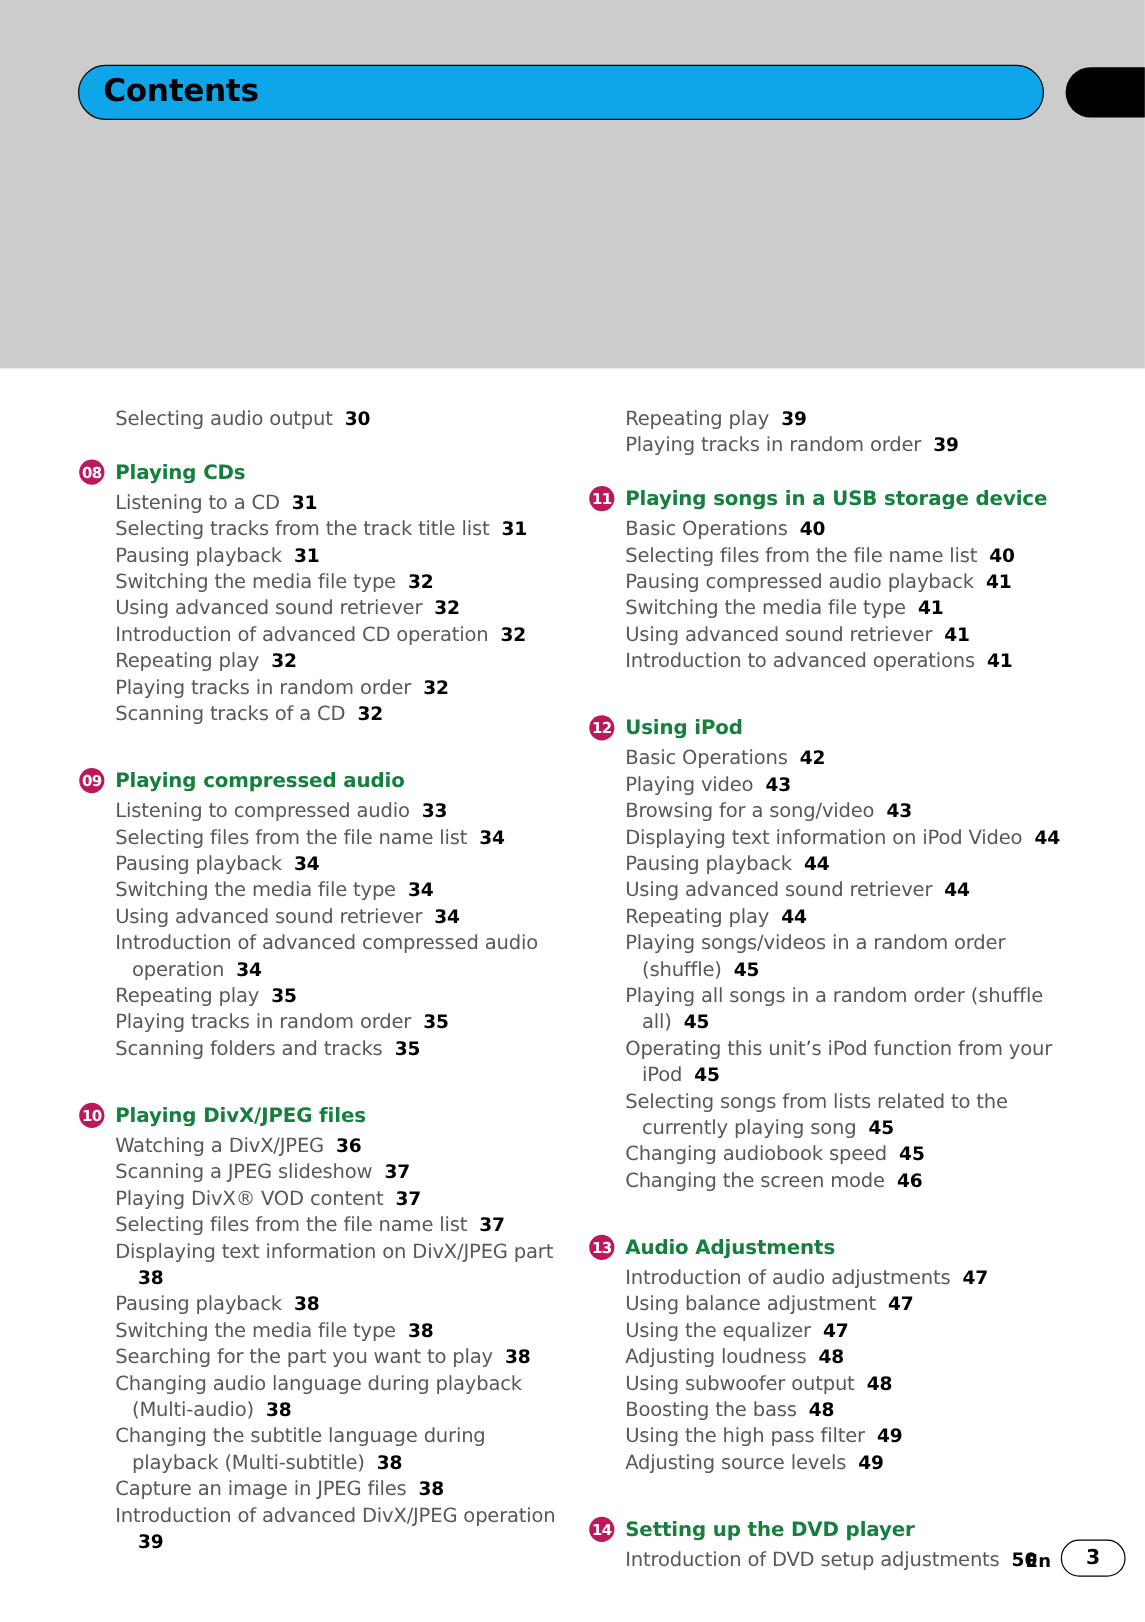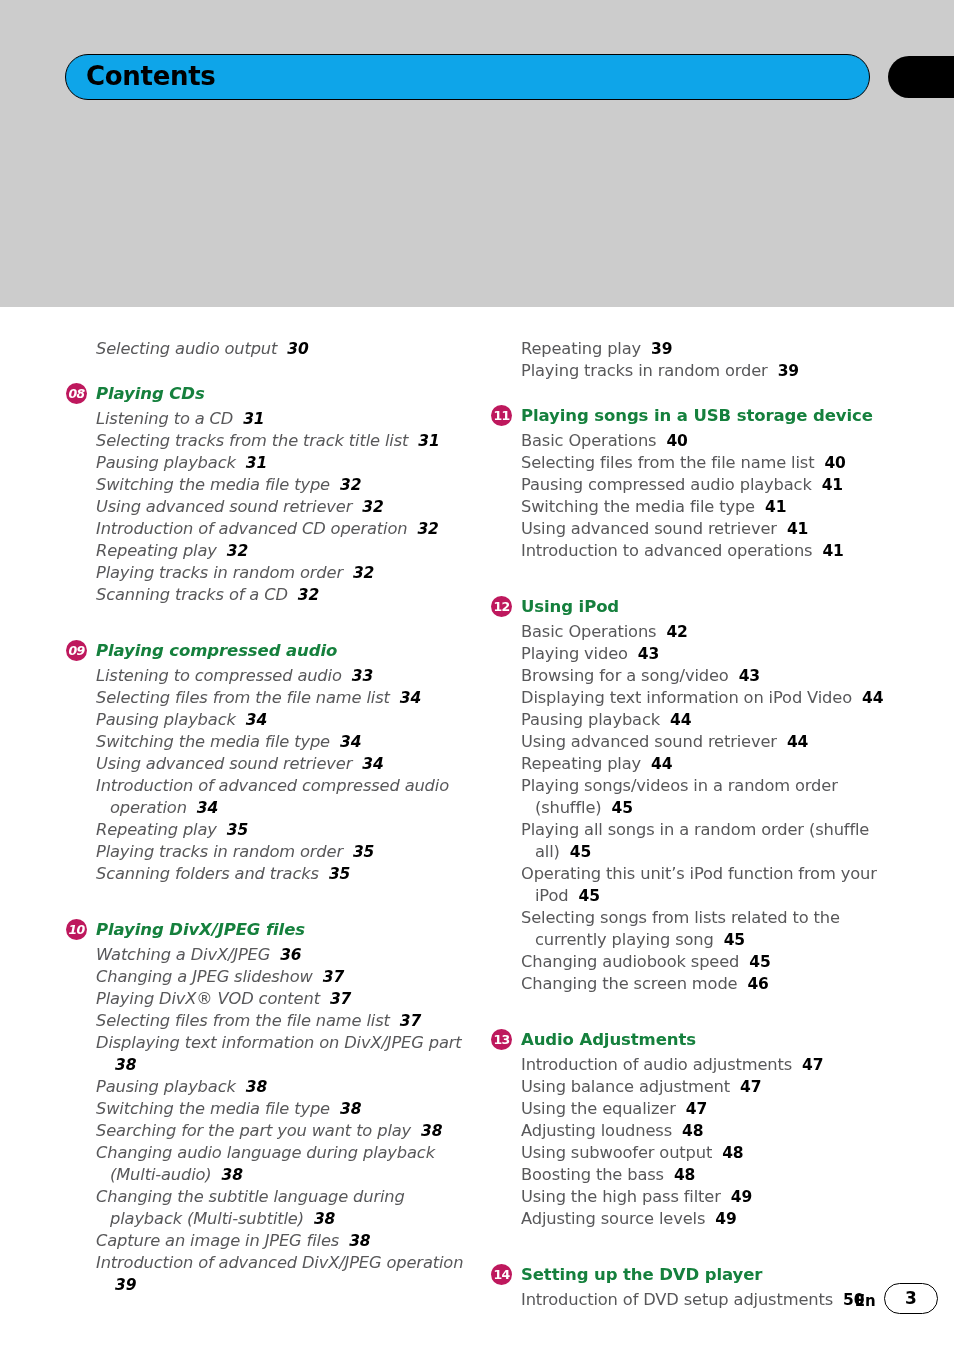--- a/index.html
+++ b/index.html
@@ -70,21 +70,21 @@
     left: 0; top: 307px;
     width: 954px;
     height: 1045px;
   }
 
   .col {
     position: absolute;
     top: 31px;
     width: 400px;
   }
-  .col-left  { left: 66px; font-style: italic; }
+  .col-left  { left: 66px; }
   .col-right { left: 491px; }
 
   
   .chapter { position: relative; }
   .chapter + .chapter { margin-top: 33px; }
 
   .chapter-head {
     position: relative;
     display: block;
     min-height: 24px;
@@ -228,21 +228,21 @@
           <li class="entry"><span>Scanning folders and tracks</span> <span class="pg">35</span></li>
         </ul>
       </div>
       <div class="chapter">
         <div class="chapter-head">
           <span class="badge">10</span>
           <span class="chapter-title">Playing DivX/JPEG files</span>
         </div>
         <ul class="entries">
           <li class="entry"><span>Watching a DivX/JPEG</span> <span class="pg">36</span></li>
-          <li class="entry"><span>Changing a JPEG slideshow</span> <span class="pg">37</span></li>
+          <li class="entry"><span>Scanning a JPEG slideshow</span> <span class="pg">37</span></li>
           <li class="entry"><span>Playing DivX® VOD content</span> <span class="pg">37</span></li>
           <li class="entry"><span>Selecting files from the file name list</span> <span class="pg">37</span></li>
           <li class="entry"><span>Displaying text information on DivX/JPEG part</span> <span class="pg">38</span></li>
           <li class="entry"><span>Pausing playback</span> <span class="pg">38</span></li>
           <li class="entry"><span>Switching the media file type</span> <span class="pg">38</span></li>
           <li class="entry"><span>Searching for the part you want to play</span> <span class="pg">38</span></li>
           <li class="entry"><span>Changing audio language during playback (Multi-audio)</span> <span class="pg">38</span></li>
           <li class="entry"><span>Changing the subtitle language during playback (Multi-subtitle)</span> <span class="pg">38</span></li>
           <li class="entry"><span>Capture an image in JPEG files</span> <span class="pg">38</span></li>
           <li class="entry"><span>Introduction of advanced DivX/JPEG operation</span> <span class="pg">39</span></li>

